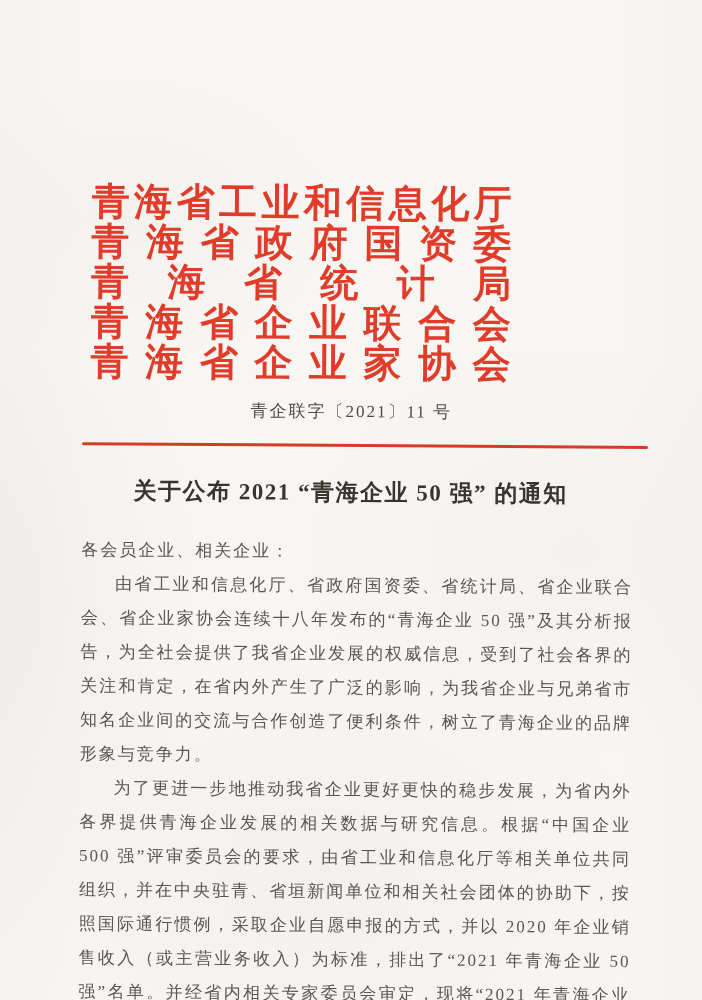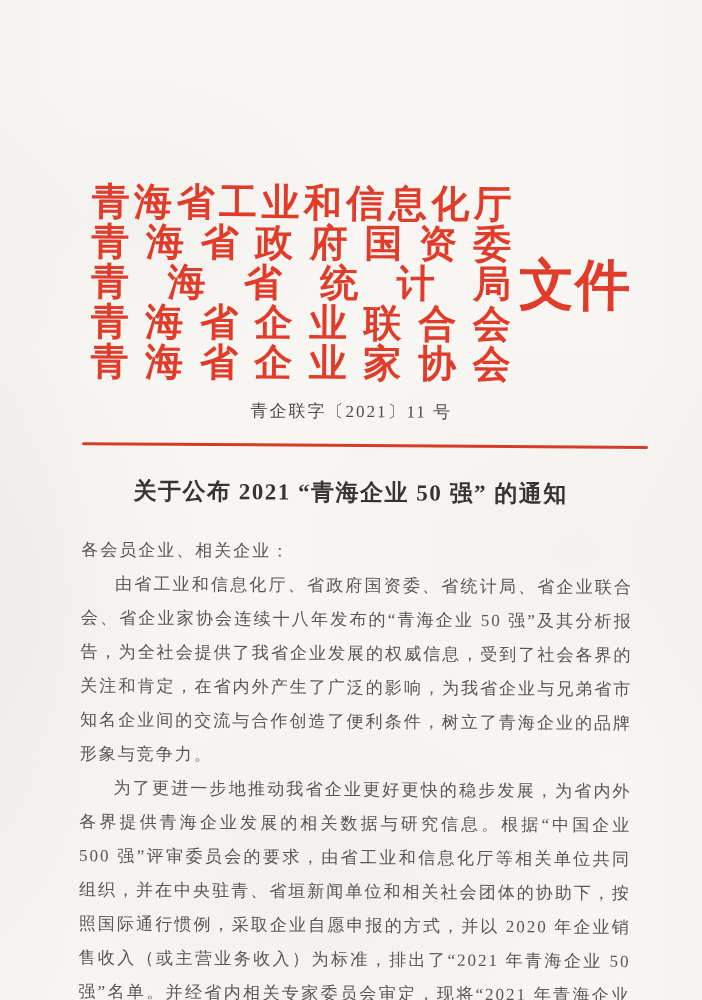--- a/index.html
+++ b/index.html
@@ -163,21 +163,20 @@
             <span>青</span>
             <span>海</span>
             <span>省</span>
             <span>企</span>
             <span>业</span>
             <span>家</span>
             <span>协</span>
             <span>会</span>
           </div>
       </div>
-      <div class="doc-type">文件</div>
     </div>
 
     <div class="doc-number">青企联字〔2021〕11 号</div>
 
     <div class="red-divider"></div>
 
     <div class="doc-title">关于公布 2021 “青海企业 50 强” 的通知</div>
 
     <div class="body-text">
       <p class="salutation">各会员企业、相关企业：</p>

